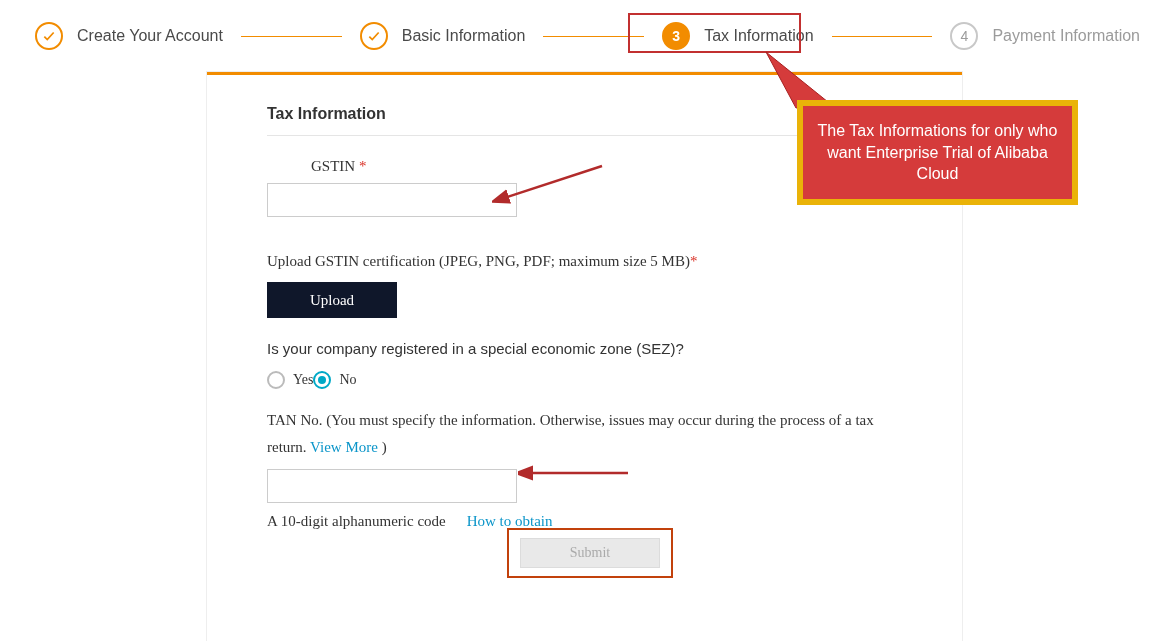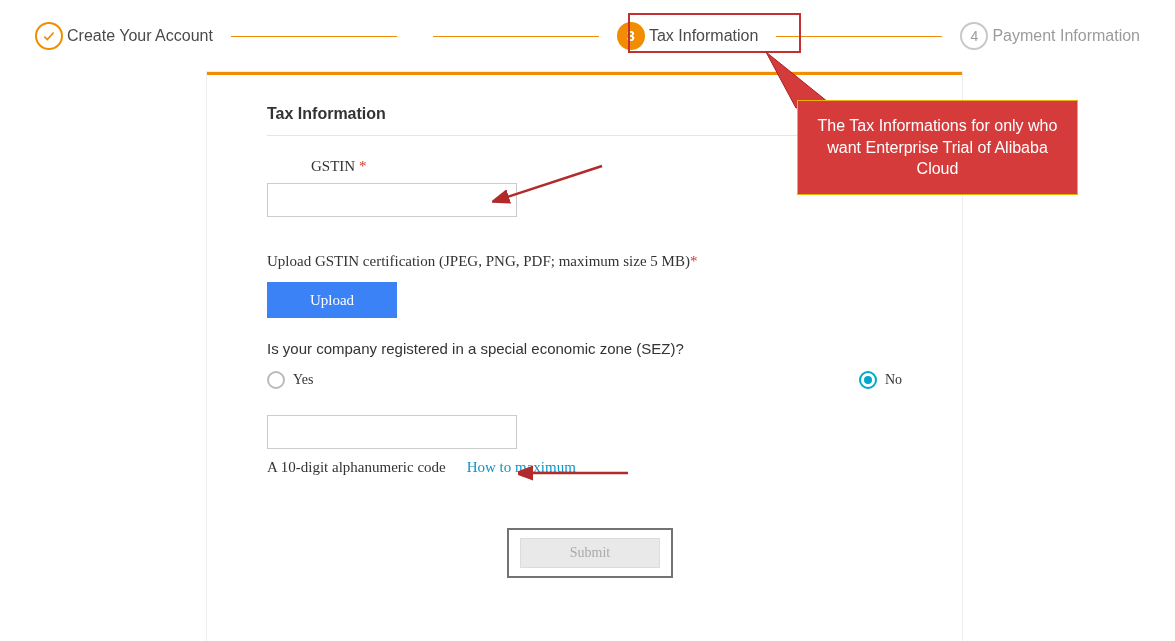--- a/index.html
+++ b/index.html
@@ -15,21 +15,21 @@
 
   
   .stepper {
     display: flex;
     align-items: center;
     padding: 22px 35px 0 35px;
   }
   .step {
     display: flex;
     align-items: center;
-    gap: 4px;
+    gap: 14px;
   }
   .step-circle {
     width: 28px;
     height: 28px;
     border-radius: 50%;
     display: flex;
     align-items: center;
     justify-content: center;
     font-size: 14px;
   }
@@ -112,37 +112,37 @@
   .upload-label {
     font-family: Georgia, "Times New Roman", serif;
     font-size:15px;
     color:#333;
     margin-top:36px;
     margin-bottom:12px;
   }
   .upload-btn {
     width:130px;
     height:36px;
-    background:#3b82f6;
+    background:#0f172a;
     color:#fff;
     border:none;
     font-family: Georgia, "Times New Roman", serif;
     font-size:15px;
     cursor:pointer;
   }
 
   .question {
     font-family: Liberation Sans, sans-serif;
     font-size:15px;
     color:#333;
     margin-top:22px;
     margin-bottom:14px;
   }
 
-  .radio-row { display:flex; align-items:center; margin-bottom:18px;justify-content:space-between; }
+  .radio-row { display:flex; align-items:center; margin-bottom:18px; }
   .radio-opt { display:flex; align-items:center; gap:8px; cursor:pointer; }
   .radio {
     width:18px;height:18px;border-radius:50%;
     border:2px solid #bbb; display:flex;align-items:center;justify-content:center;
   }
   .radio.selected { border-color:#00a9c7; }
   .radio.selected::after {
     content:""; width:8px;height:8px;border-radius:50%;background:#00a9c7;
   }
   .radio-label { font-family: Georgia,"Times New Roman",serif; font-size:14px; color:#333; }
@@ -164,21 +164,21 @@
     gap:21px;
     align-items:baseline;
   }
 
   .submit-wrap {
     position:absolute;
     left:507px;
     top:528px;
     width:166px;
     height:50px;
-    border:2px solid #737373;
+    border:2px solid #c2410c;
     display:flex;
     align-items:center;
     justify-content:center;
     z-index:15;
     background:#fff;
   }
   .submit-btn {
     width:140px;
     height:30px;
     background:#e9e9e9;
@@ -192,21 +192,21 @@
   
   .callout {
     position:absolute;
     left:797px; top:100px;
     width:281px;
     background:#d53b3b;
     color:#fff;
     font-size:16px;
     text-align:center;
     padding:14px 14px;
-    border:1px solid #eab308;
+    border:6px solid #eab308;
     z-index:30;
     line-height:1.35;
   }
 
   
   .arrow {
     position:absolute;
     pointer-events:none;
     z-index:25;
   }
@@ -217,20 +217,28 @@
 <div class="stepper">
   <div class="step">
     <div class="step-circle done">
       <svg width="14" height="14" viewBox="0 0 24 24" fill="none" stroke-width="3">
           <polyline points="4,13 9,18 20,6"></polyline>
         </svg>
     </div>
     <span class="step-label">Create Your Account</span>
   </div>
   <div class="step-line"></div>
+  <div class="step">
+    <div class="step-circle done">
+      <svg width="14" height="14" viewBox="0 0 24 24" fill="none" stroke-width="3">
+          <polyline points="4,13 9,18 20,6"></polyline>
+        </svg>
+    </div>
+    <span class="step-label">Basic Information</span>
+  </div>
   <div class="step-line"></div>
   <div class="step">
     <div class="step-circle active">3</div>
     <span class="step-label">Tax Information</span>
   </div>
   <div class="step-line"></div>
   <div class="step">
     <div class="step-circle pending">4</div>
     <span class="step-label pending">Payment Information</span>
   </div>
@@ -256,25 +264,28 @@
     <div class="radio-opt">
       <div class="radio"></div>
       <span class="radio-label">Yes</span>
     </div>
     <div class="radio-opt">
       <div class="radio selected"></div>
       <span class="radio-label">No</span>
     </div>
   </div>
 
+  <div class="tan-text">
+    <span>TAN No. (You must specify the information. Otherwise, issues may occur during the process of a tax return. </span><span class="link">View More</span><span> )</span>
+  </div>
   <input class="text-input" style="margin-top: 8px;" value="">
 
   <div class="helper">
     <span>A 10-digit alphanumeric code</span>
-    <span class="link">How to maximum</span>
+    <span class="link">How to obtain</span>
   </div>
 </div>
 
 <div class="submit-wrap">
   <button class="submit-btn">Submit</button>
 </div>
 
 <svg class="arrow" style="left:758px; top:48px;" width="100" height="70">
   <polygon points="8,4 70,54 38,60" fill="#d53b3b" stroke="#a82020" stroke-width="1"></polygon>
 </svg>

